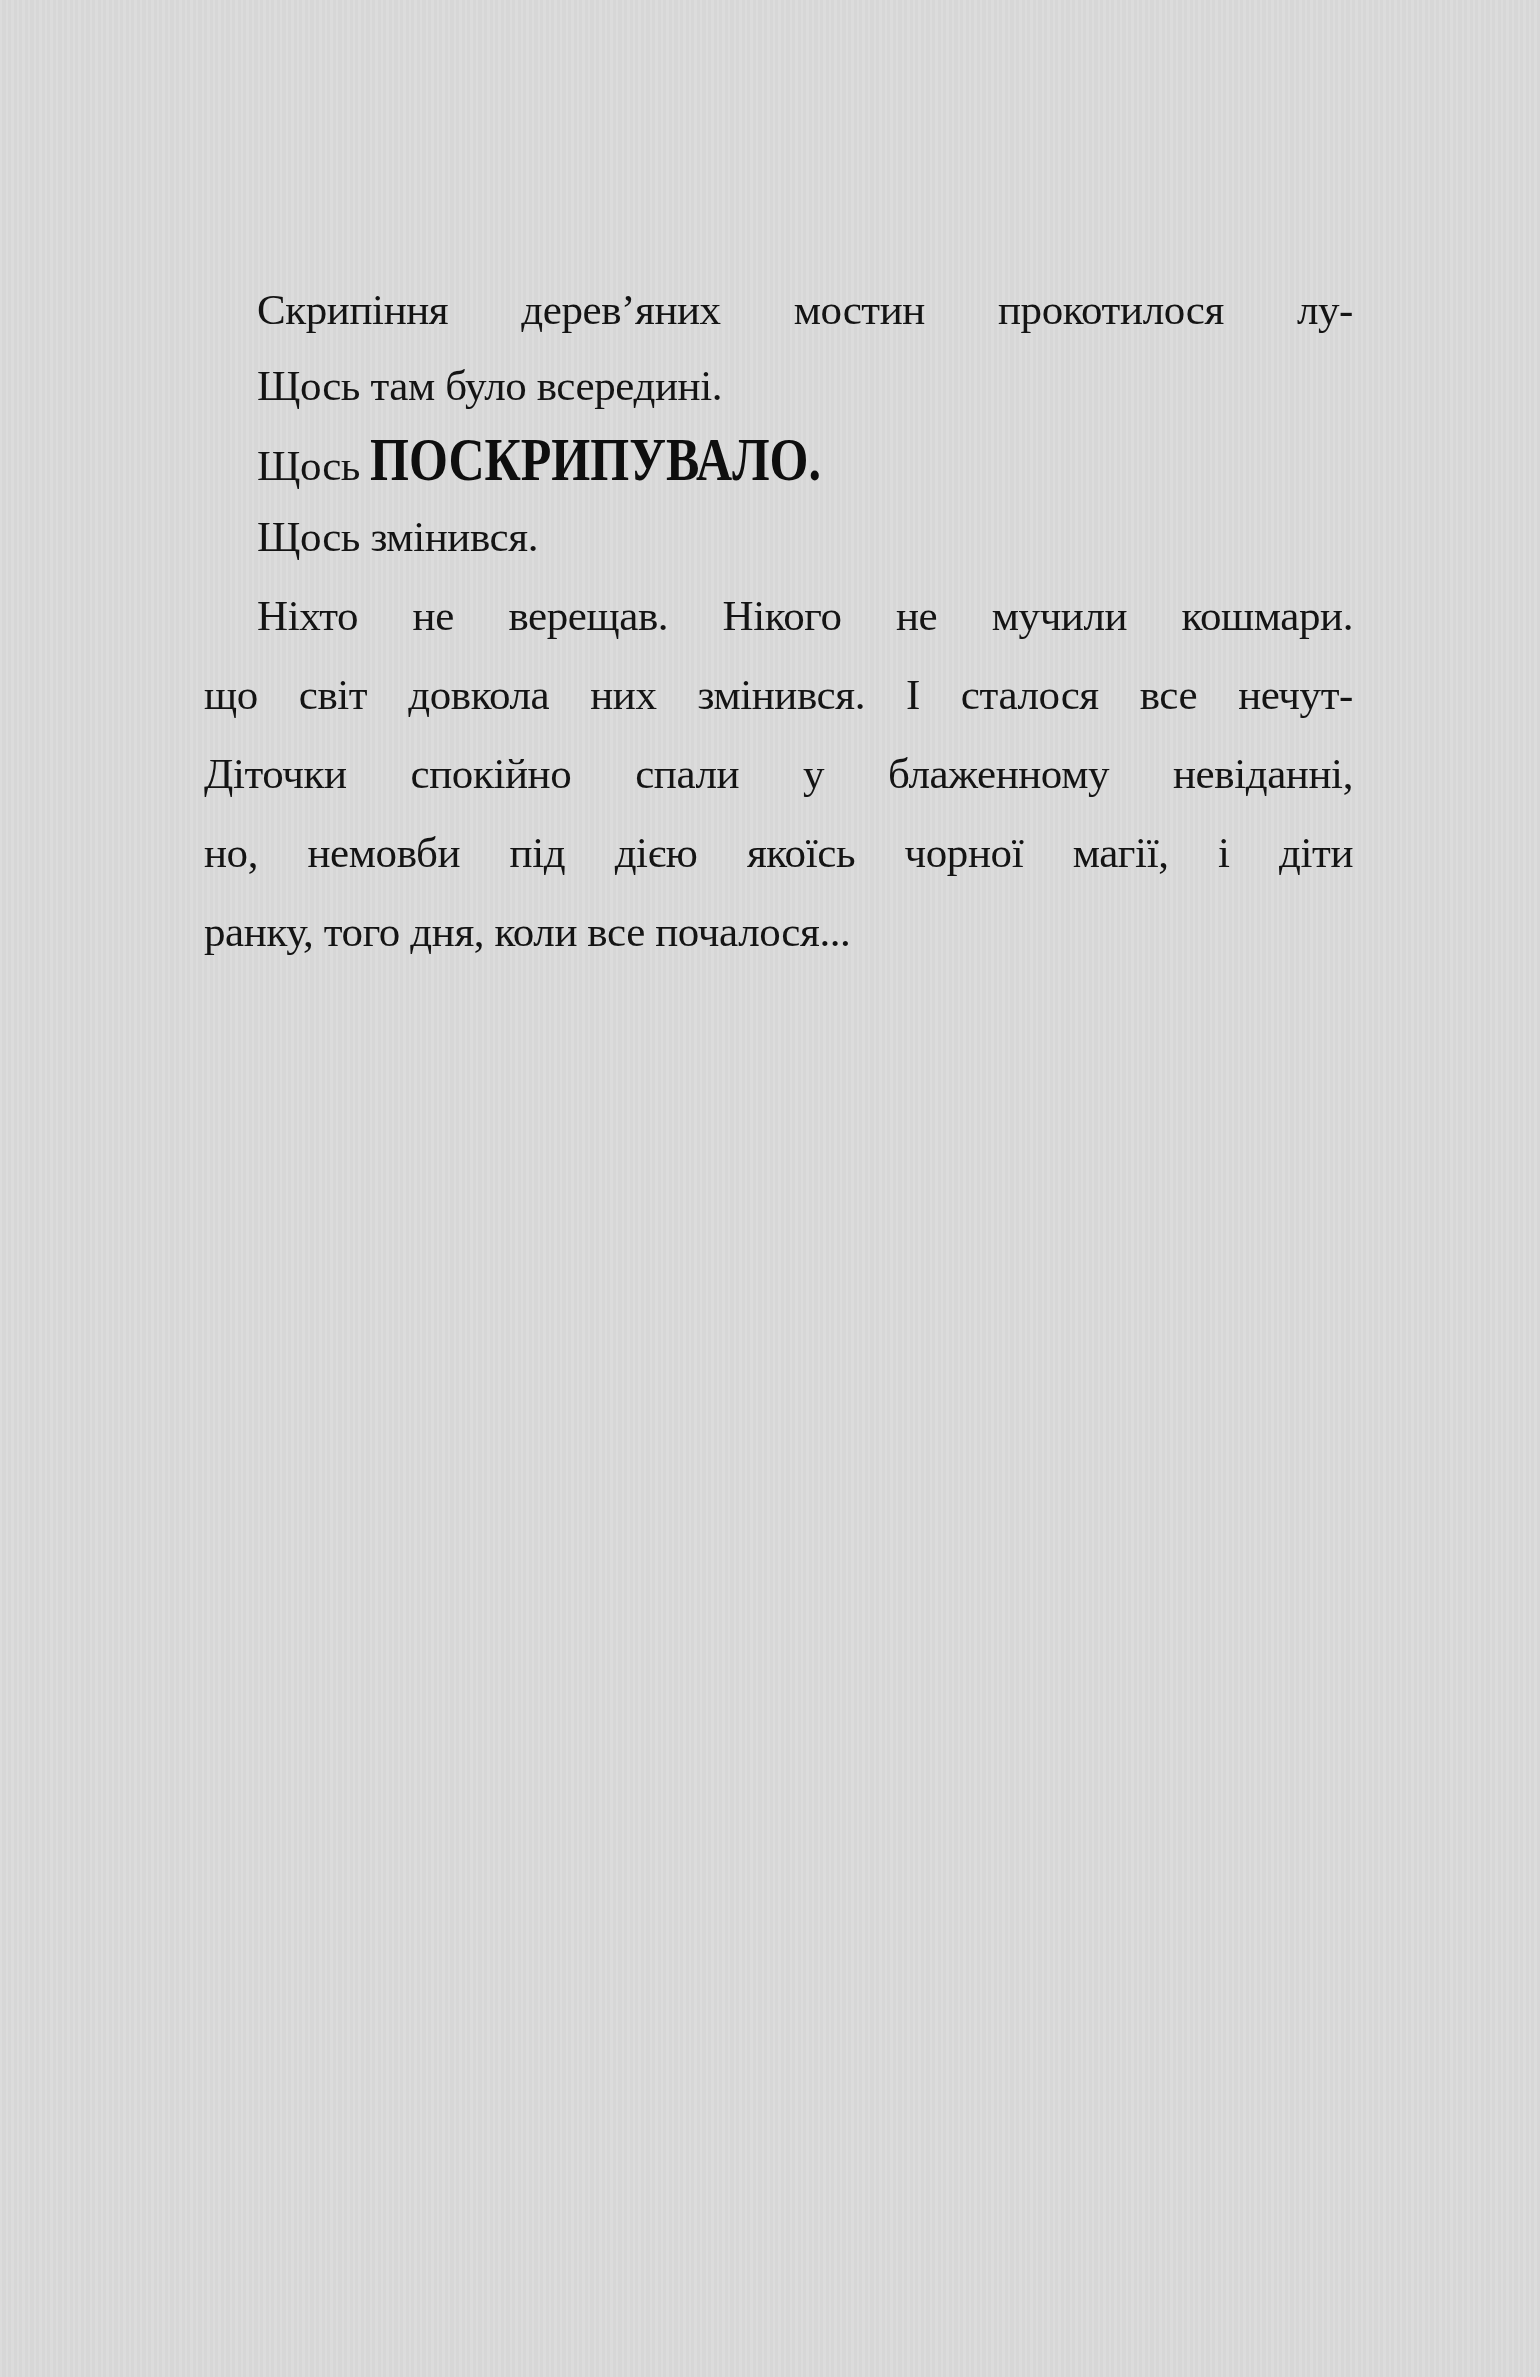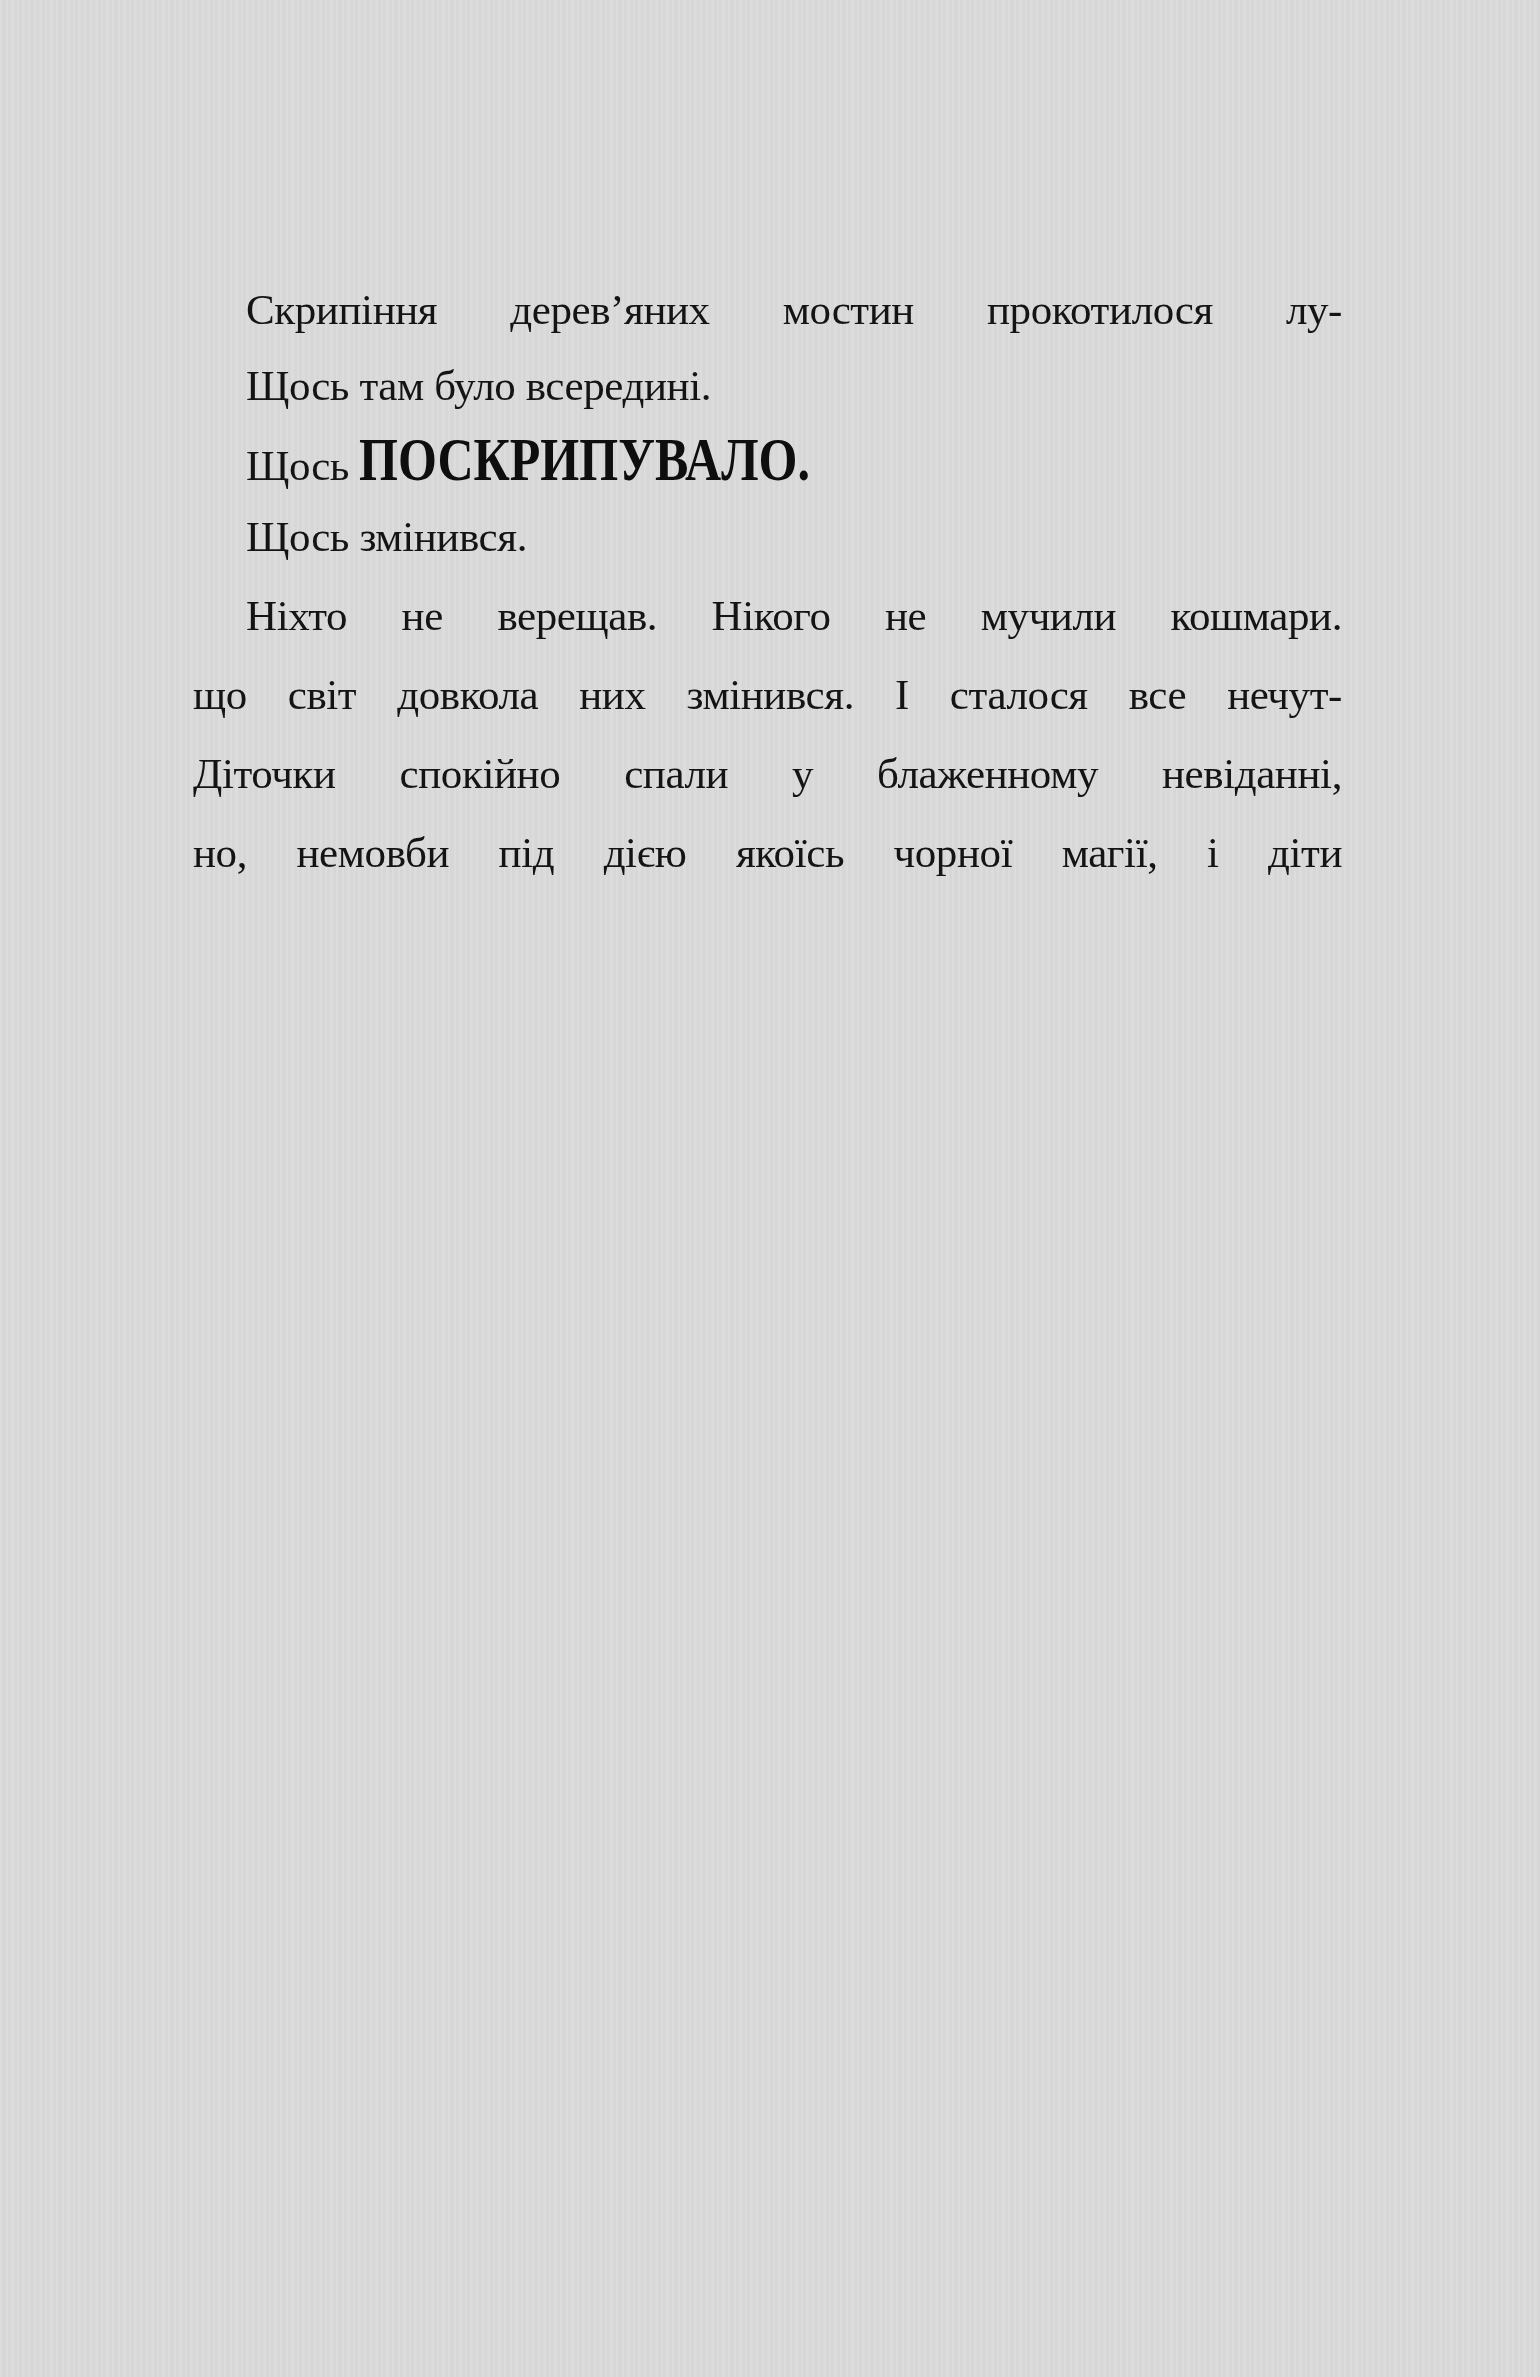--- a/index.html
+++ b/index.html
@@ -12,21 +12,21 @@
       background: #dadada;
       background-image:
         repeating-linear-gradient(90deg, rgba(255,255,255,0.05) 0px, rgba(255,255,255,0.05) 2.4px, rgba(0,0,0,0.015) 2.4px, rgba(0,0,0,0.015) 5.6px);
       position: relative;
       overflow: hidden;
       font-family: "Liberation Serif", "DejaVu Serif", serif;
       color: #141414;
     }
     .page {
       position: absolute;
-      left: 193px;
+      left: 204px;
       top: 270px;
       width: 1149px;
     }
     .line {
       height: 79px;
       line-height: 79px;
       font-size: 43px;
       white-space: nowrap;
       letter-spacing: -0.4px;
       position: relative;
@@ -73,16 +73,17 @@
 
   <div>
     <div class="line indent">Щось змінився.</div>
   </div>
 
   <div>
     <div class="line indent justify">Ніхто не верещав. Нікого не мучили кошмари.</div>
     <div class="line justify">що світ довкола них змінився. І сталося все нечут-</div>
     <div class="line justify">Діточки спокійно спали у блаженному невіданні,</div>
     <div class="line justify">но, немовби під дією якоїсь чорної магії, і діти</div>
+    <div class="line">ранку, того дня, коли все почалося...</div>
   </div>
 
 </div>
 
 
 </body></html>

